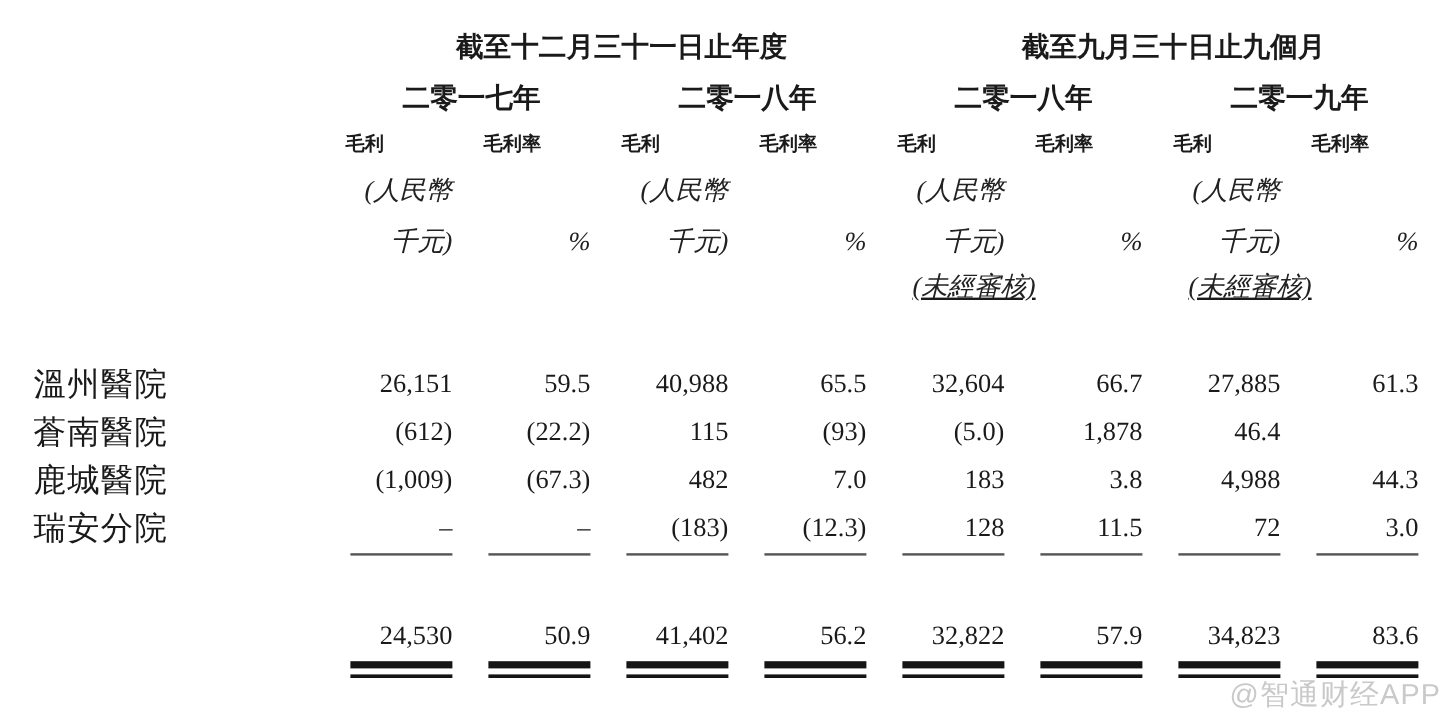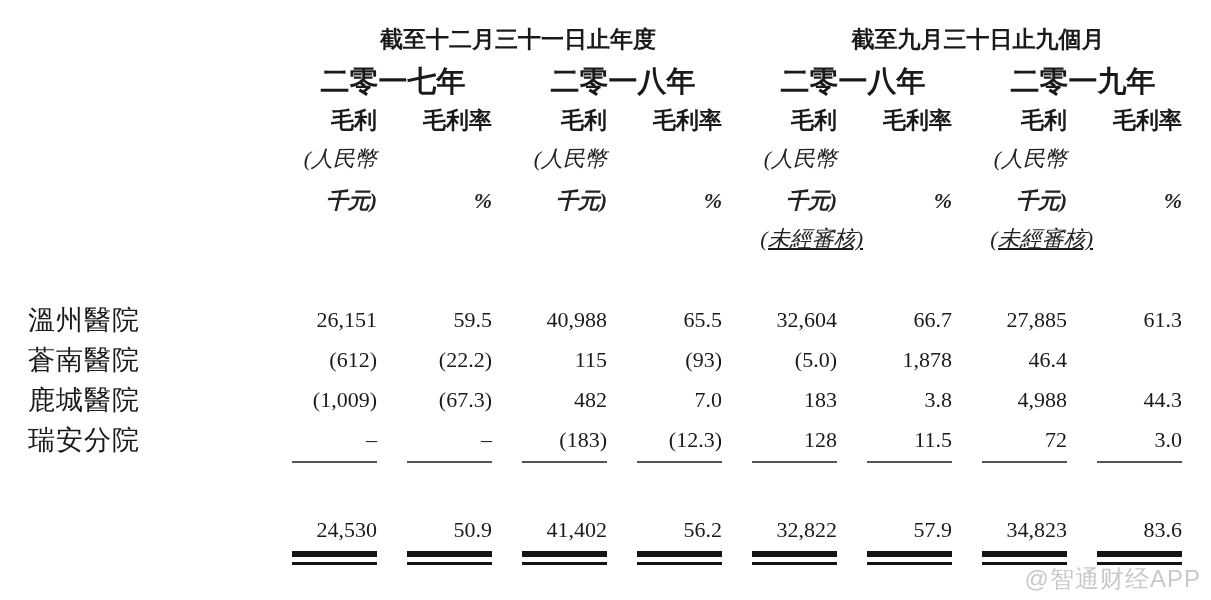--- a/index.html
+++ b/index.html
@@ -52,29 +52,28 @@
   }
   .hdr-year-row {
     position: absolute; left: 0; width: 1211px;
     display: grid; grid-template-columns: 288px repeat(4, 230px);
   }
   .hdr-year {
     text-align: center;
     transform: translateX(-10px);
     font-family: "Liberation Sans", "DejaVu Sans", sans-serif;
     font-weight: 700;
-    font-size: 29px;
+    font-size: 23px;
     line-height: 30px;
   }
   .hdr-metric {
-    text-align: right;
     padding-right: 26px;
     font-family: Liberation Serif, serif;
     font-weight: 700;
-    font-size: 23px;
+    font-size: 16px;
     line-height: 30px;
   }
   .unit-cell {
     text-align: right;
     padding-right: 26px;
     font-style: italic;
     font-size: 22px;
     line-height: 30px;
     font-family: "Liberation Serif", "DejaVu Serif", serif;
     color: #222;
@@ -107,21 +106,21 @@
     font-size: 24px;
     letter-spacing: 1px;
     color: #c9c9c9;
   }
 
   
   #row-group   { top: 24px; }
   #row-year    { top: 66px; }
   #row-metric  { top: 106px; }
   #row-unit1   { top: 144px; }
-  #row-unit2   { top: 186px; font-weight: bold; }
+  #row-unit2   { top: 186px; }
   #row-unit3   { top: 224px; text-decoration: underline; }
   #row-d0      { top: 300px; }
   #row-d1      { top: 340px; }
   #row-d2      { top: 380px; }
   #row-d3      { top: 420px; }
   #row-midrule { top: 461px; }
   #row-total   { top: 510px; }
   #row-dblrule { top: 551px; }
 </style>
 </head>

